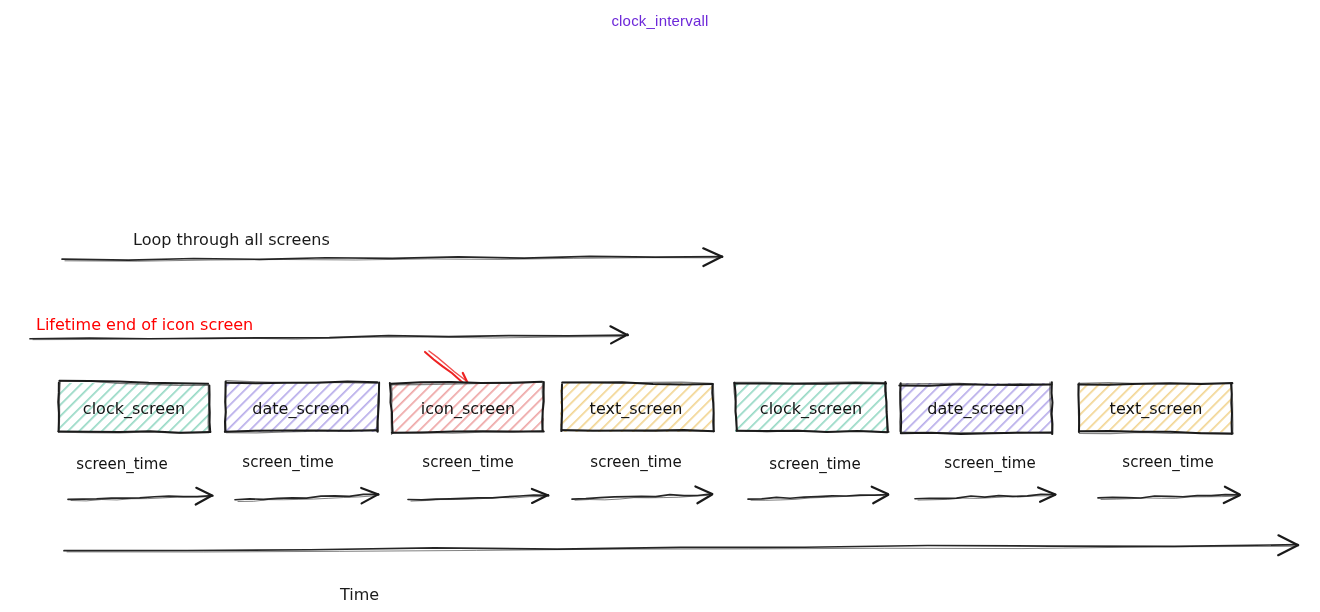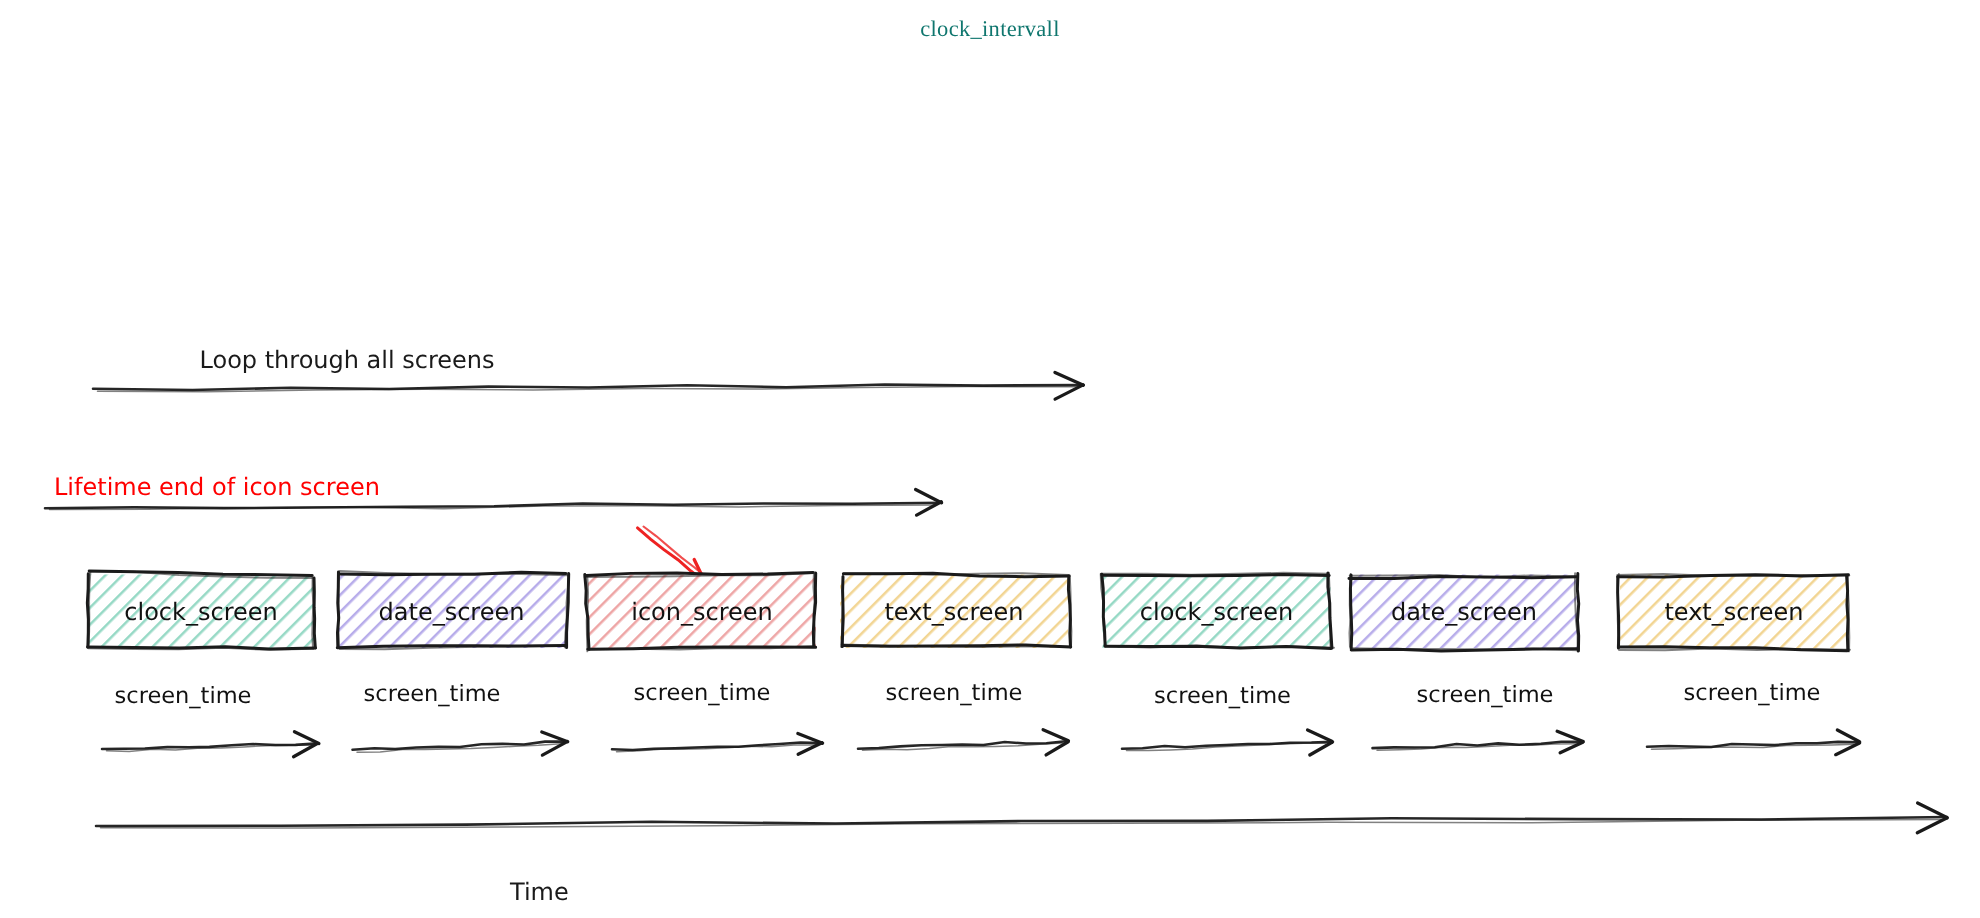--- a/index.html
+++ b/index.html
@@ -20,23 +20,23 @@
     top: 0;
     width: 1320px;
     height: 612px;
   }
   #title {
     position: absolute;
     left: 0;
     top: 12px;
     width: 1320px;
     text-align: center;
-    color: #0f766e;
+    color: #6d28d9;
     font-size: 15px;
-    font-family: Liberation Serif, serif;
+    font-family: Liberation Sans, sans-serif;
     letter-spacing: 0.2px;
   }
   svg text {
     font-family: "DejaVu Sans", sans-serif;
   }
 </style>
 </head>
 <body>
 
 <div id="title">clock_intervall</div>

